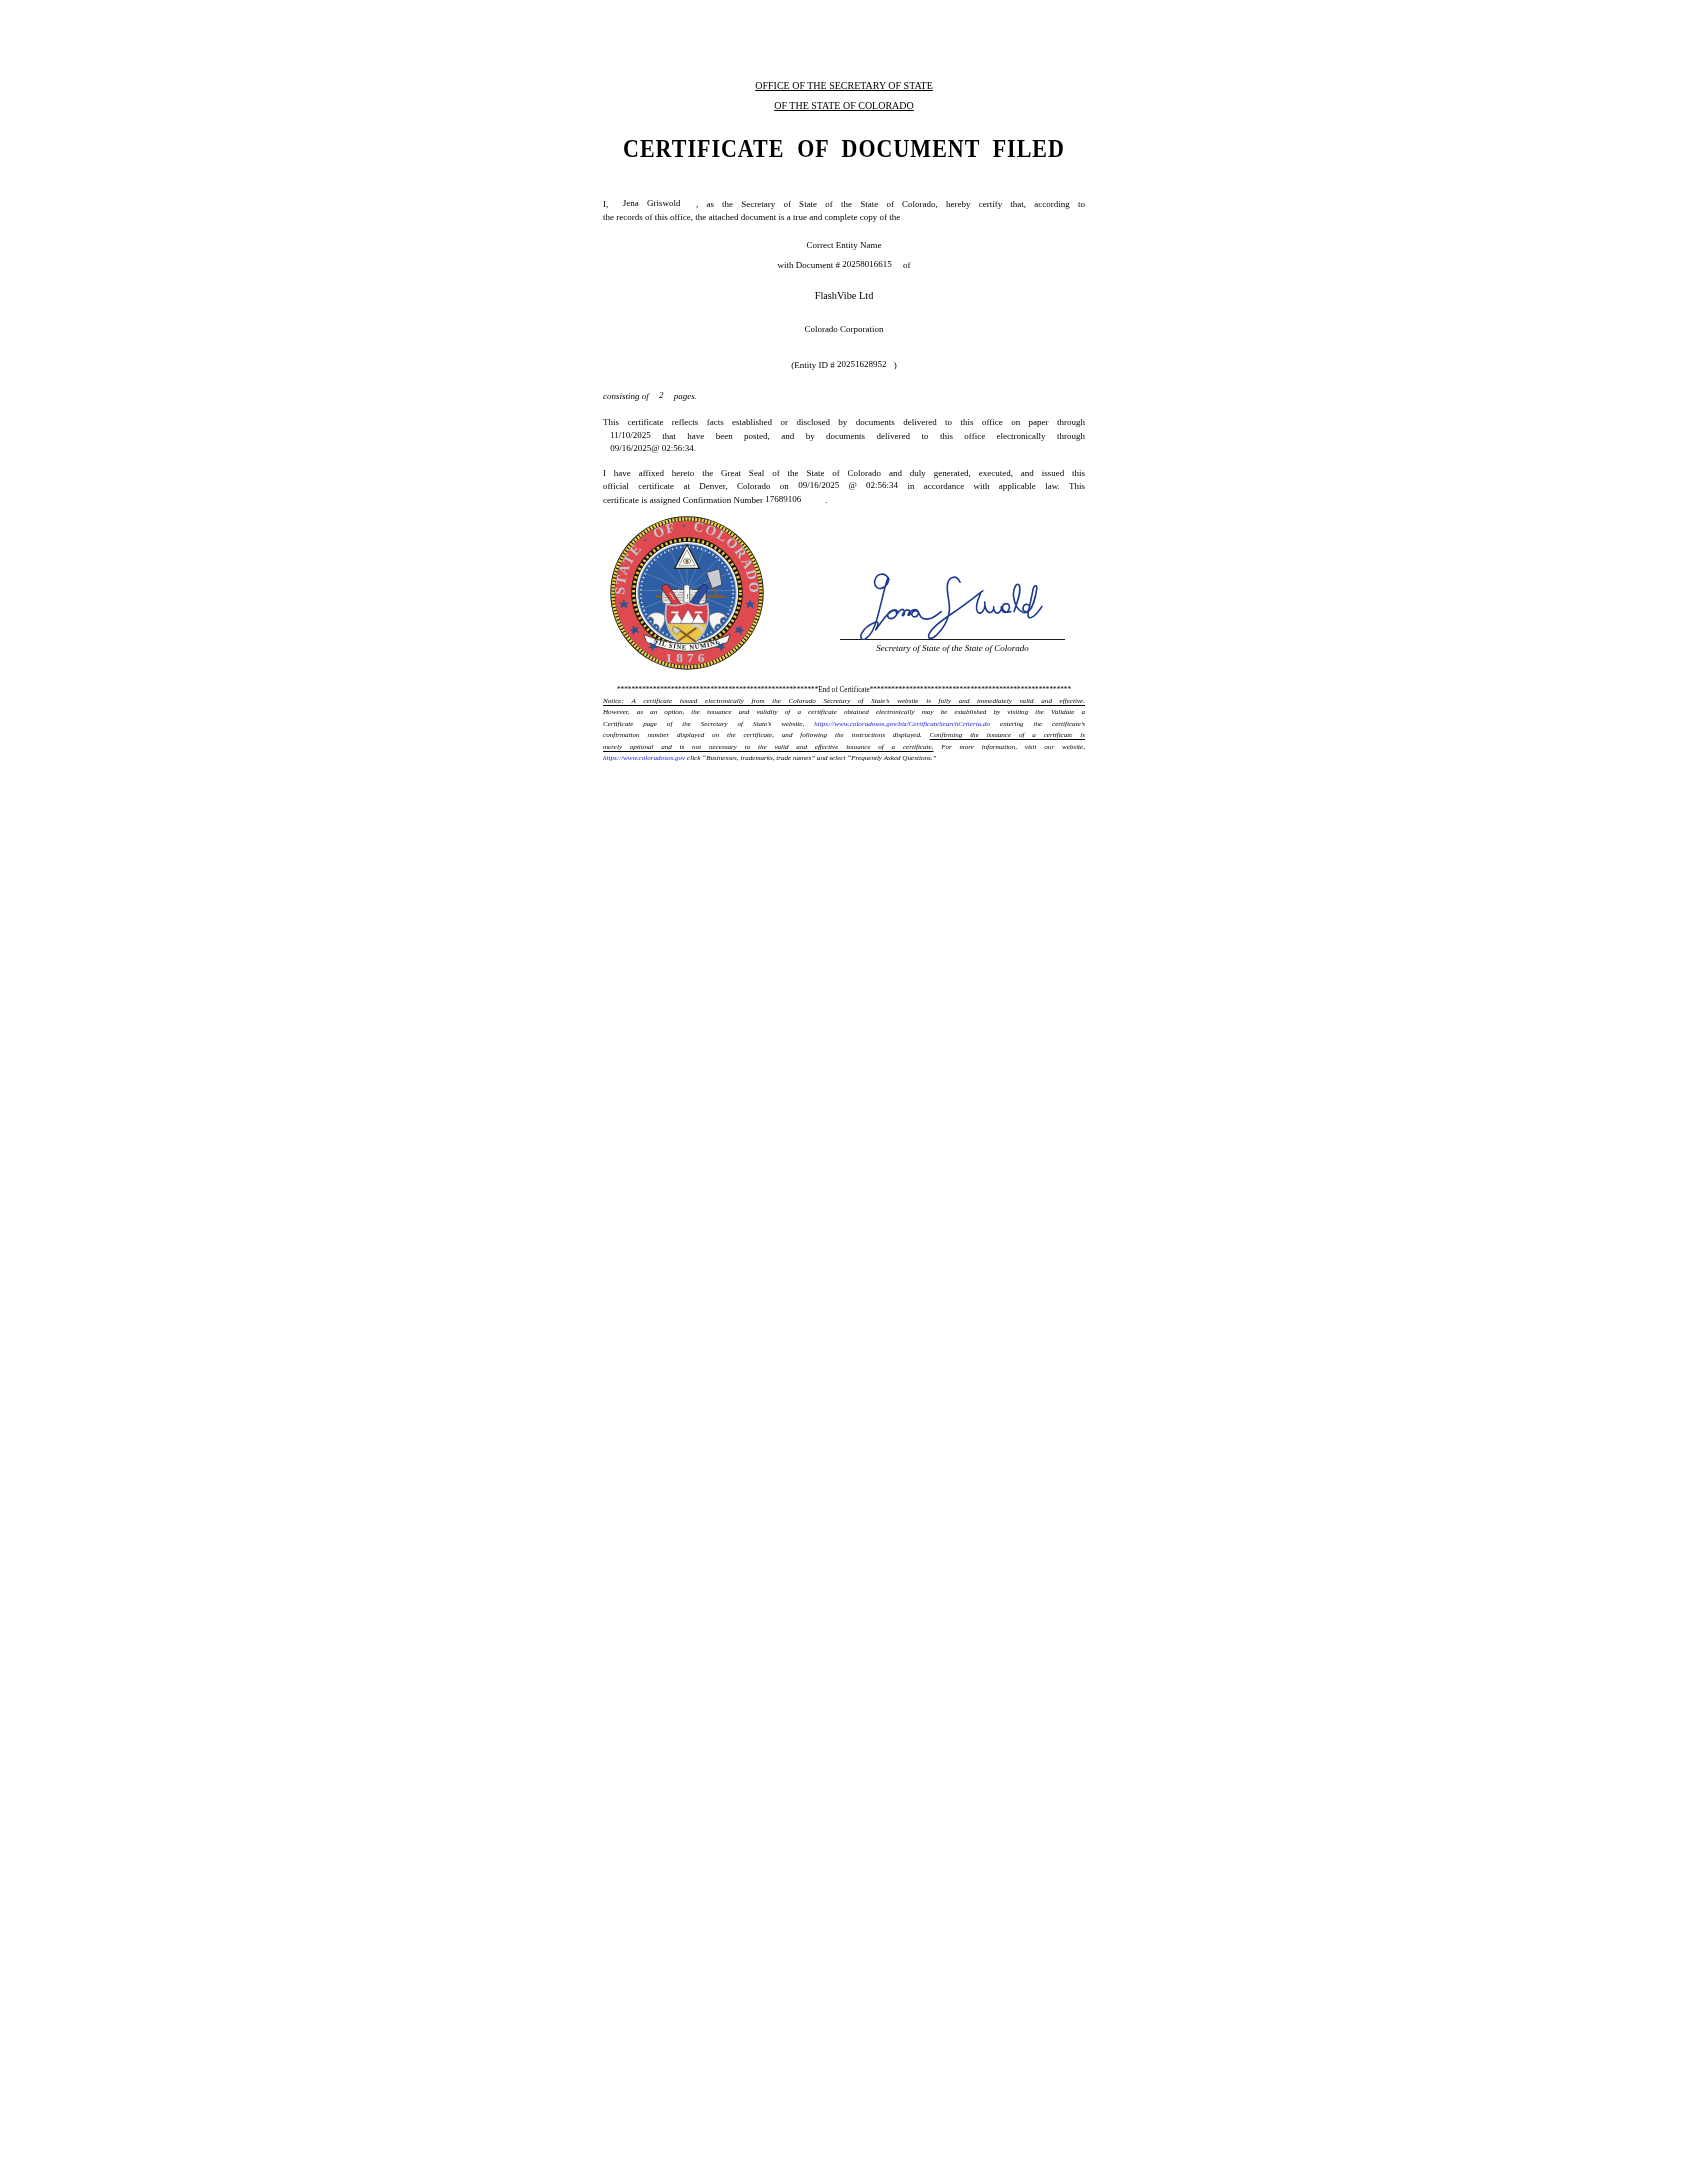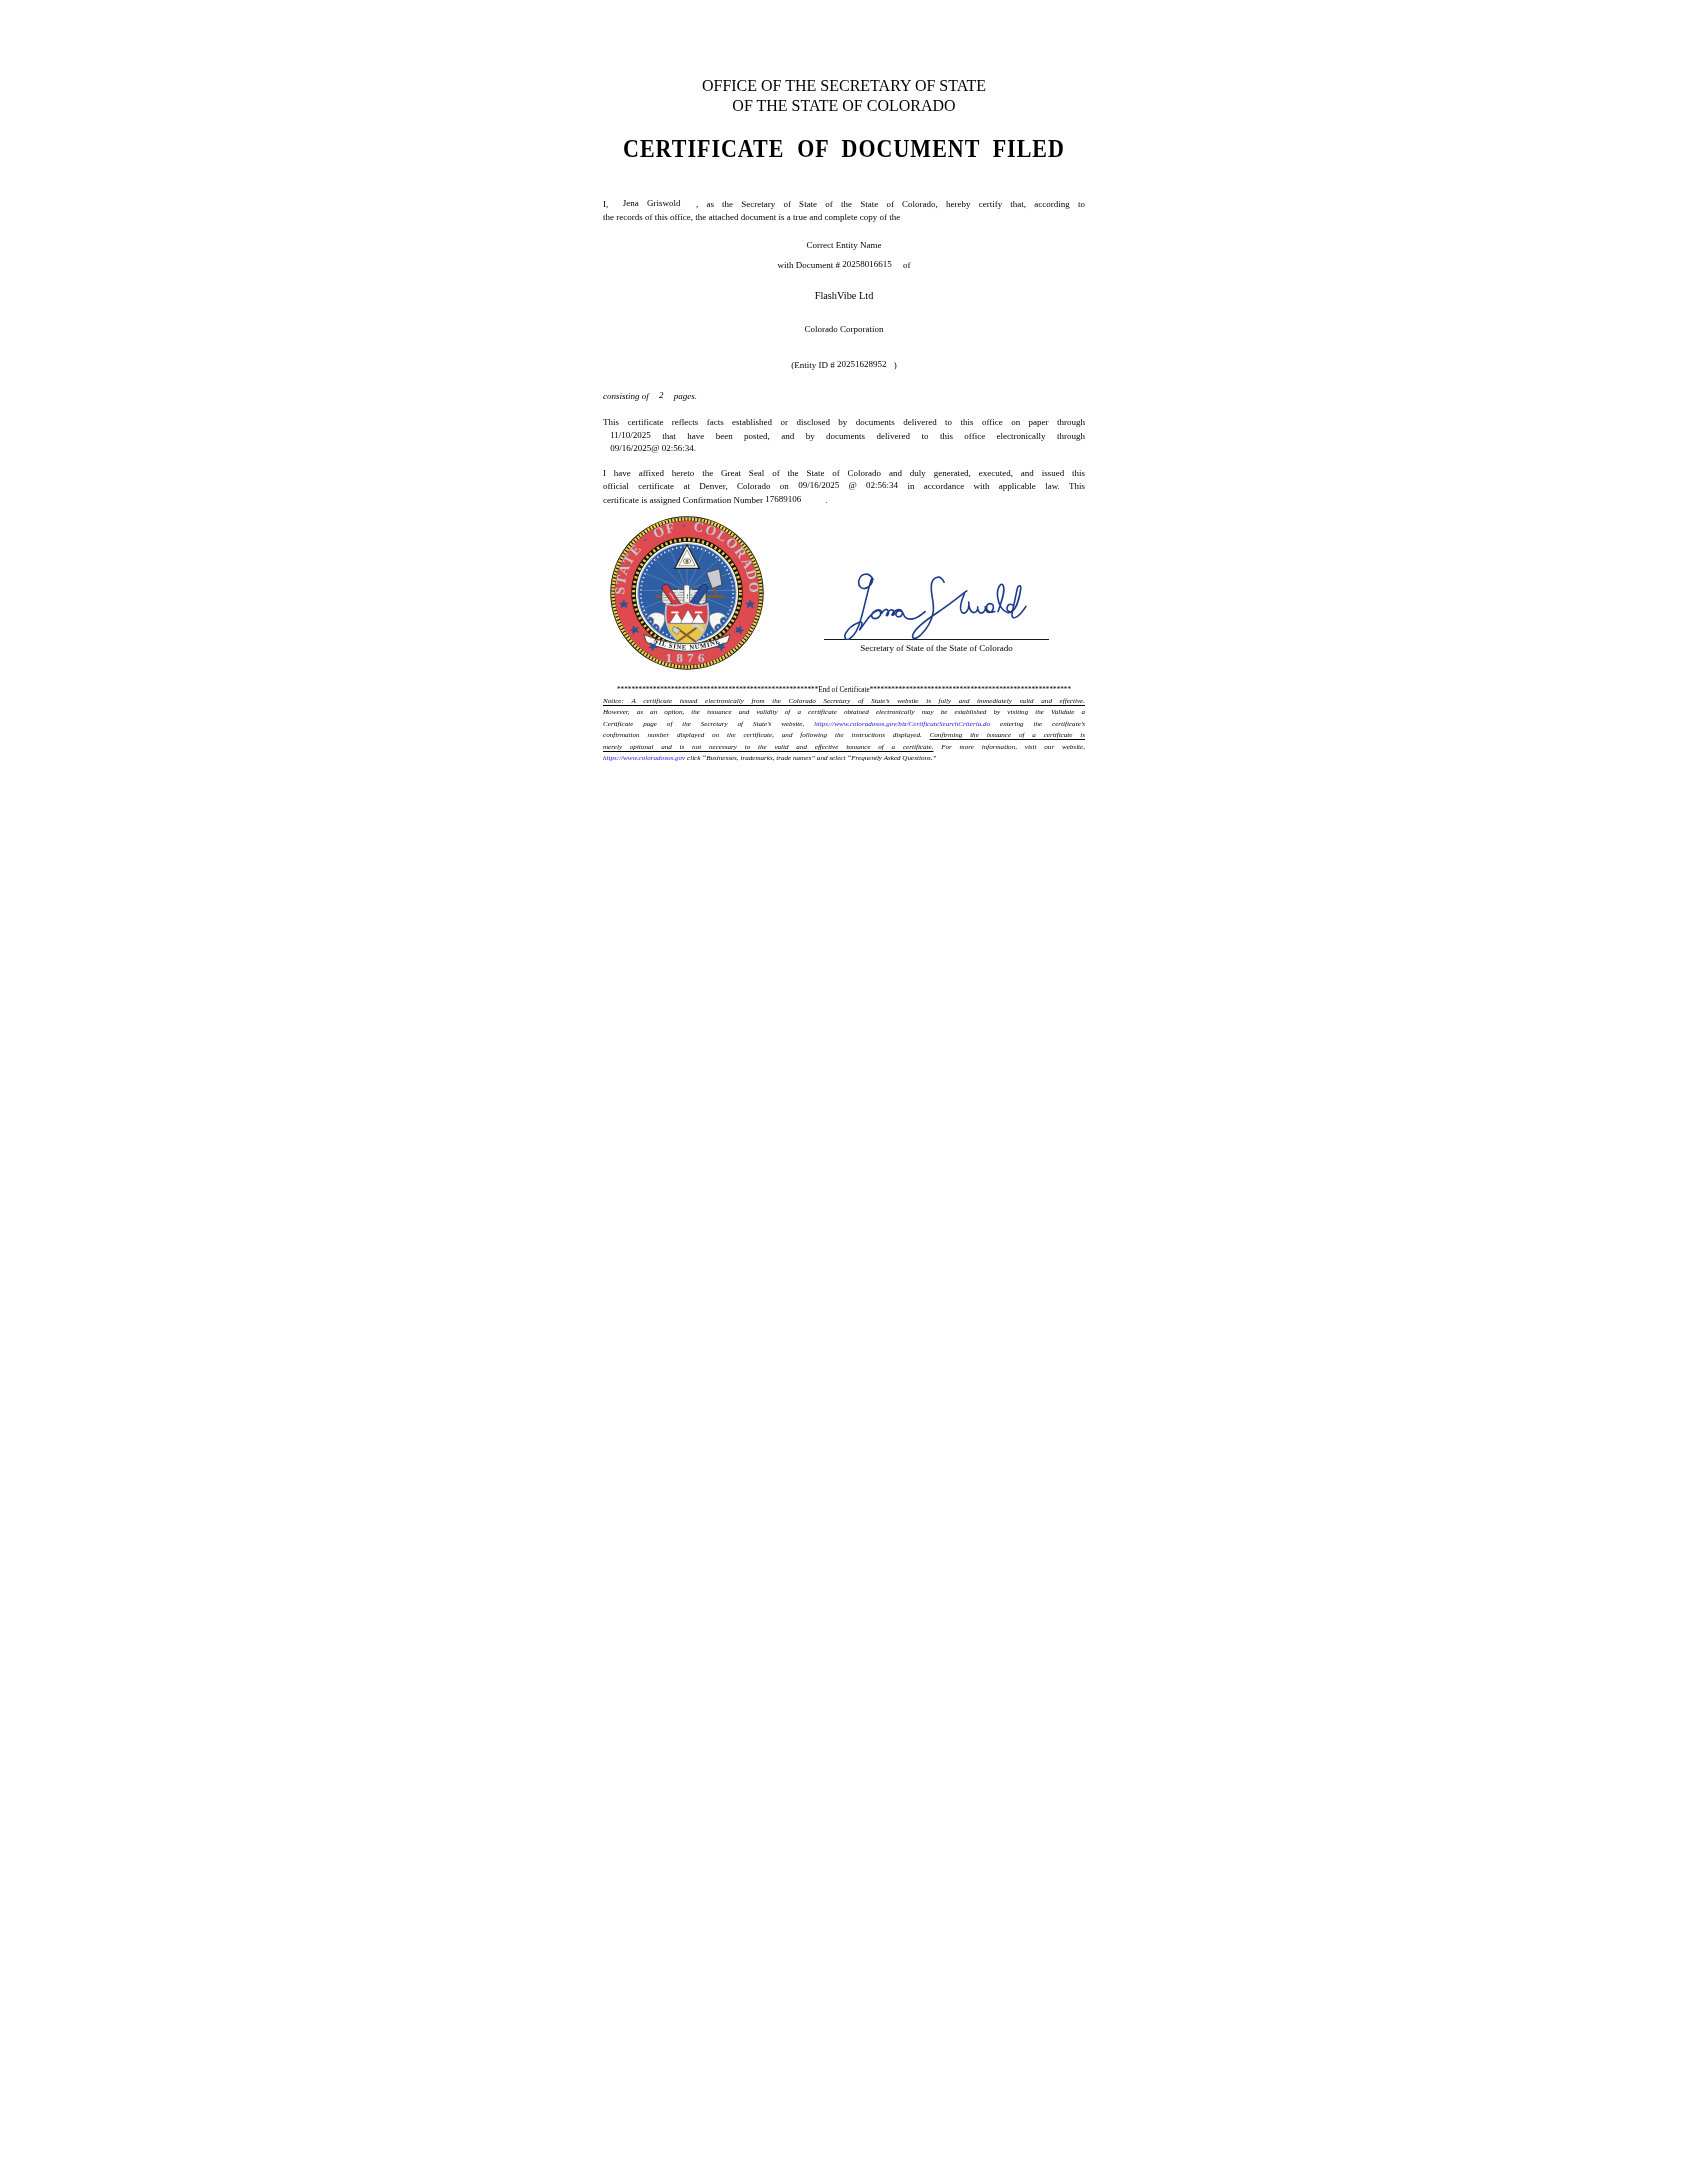--- a/index.html
+++ b/index.html
@@ -7,21 +7,21 @@
     position:relative;
     width:633px;height:819px;
     margin:0 auto;
     background:#ffffff;
     font-family:"Liberation Serif","DejaVu Serif",serif;
     color:#000;
     box-sizing:border-box;
     padding:76px 75px 0 76px;
     overflow:hidden;
   }
-  .hdr{text-align:center;font-size:16px;line-height:19.6px;}
+  .hdr{text-align:center;font-size:10px;line-height:19.6px;text-decoration:underline;}
   .title{
     text-align:center;font-size:22px;font-weight:700;
     letter-spacing:1px;word-spacing:6.2px;
     margin:20.7px 0 0 0;
     transform:scaleY(1.12);transform-origin:50% 50%;
     white-space:nowrap;
   }
   .body-txt{font-size:9px;line-height:13.4px;}
   .jline{text-align:justify;text-align-last:justify;}
   .lline{text-align:left;}
@@ -38,21 +38,21 @@
   .mt-doc{margin-top:6px;}
   .mt-entnm{margin-top:17px;}
   .mt-enttype{margin-top:20.7px;}
   .mt-entid{margin-top:22px;}
   .mt-consist{margin-top:17.6px;font-style:italic;}
   .mt-facts{margin-top:13.4px;}
   .mt-affix{margin-top:10.3px;}
   .period-far{display:inline-block;margin-left:24px;}
   .seal-row{position:relative;height:161px;margin-top:8.3px;}
   .seal-wrap{position:absolute;left:7.2px;top:1px;width:154px;height:154px;}
-  .sig-block{position:absolute;left:221px;top:54px;width:225px;}
+  .sig-block{position:absolute;left:237px;top:54px;width:225px;font-style:italic;}
   .sig-svg{display:block;width:217px;height:71px;margin-left:4.1px;}
   .sig-line{border-top:1.6px solid #1a1a1a;width:100%;margin-top:-1px;}
   .sig-caption{text-align:center;font-size:9px;line-height:12.4px;margin-top:2.1px;}
   .footer{margin-top:8.3px;}
   .stars-line{font-size:7.2px;line-height:10.3px;text-align:center;white-space:nowrap;}
   .notice{
     font-size:7.1px;font-style:italic;line-height:11.4px;margin-top:1px;
   }
   .u{text-decoration:underline;text-decoration-thickness:0.9px;text-underline-offset:1.6px;}
   .lnk{color:#2222e2;}

